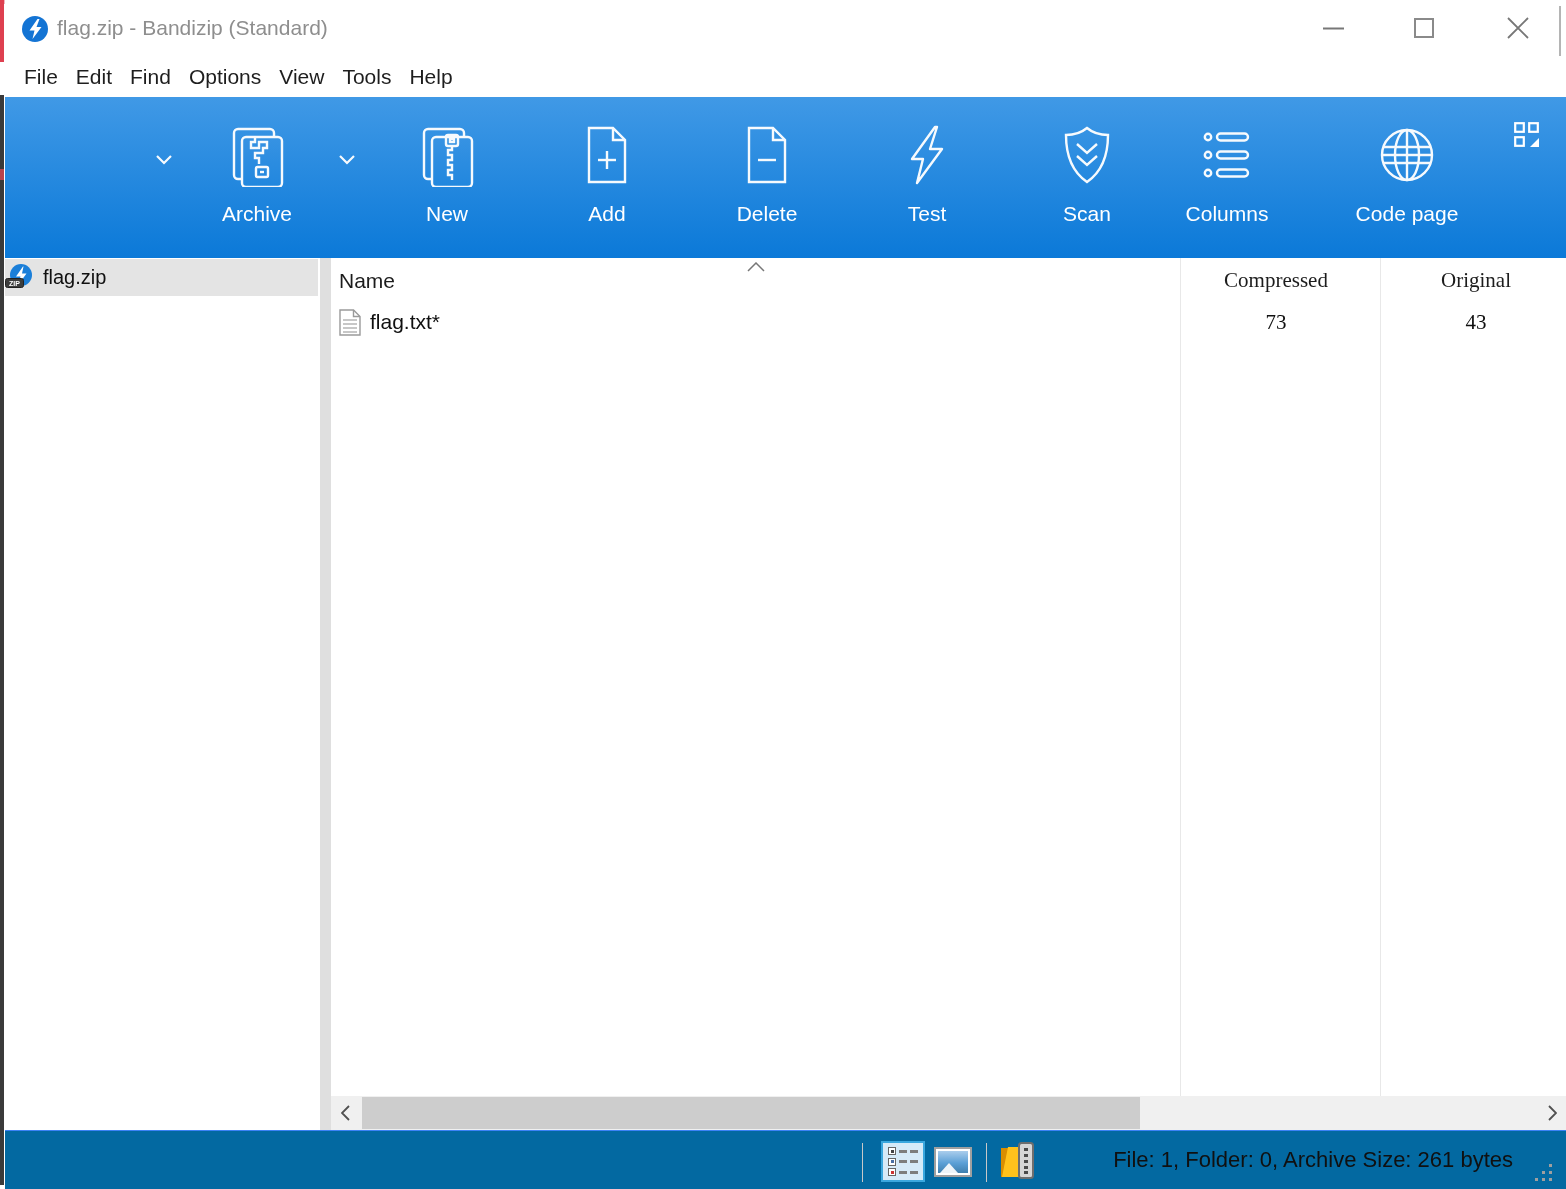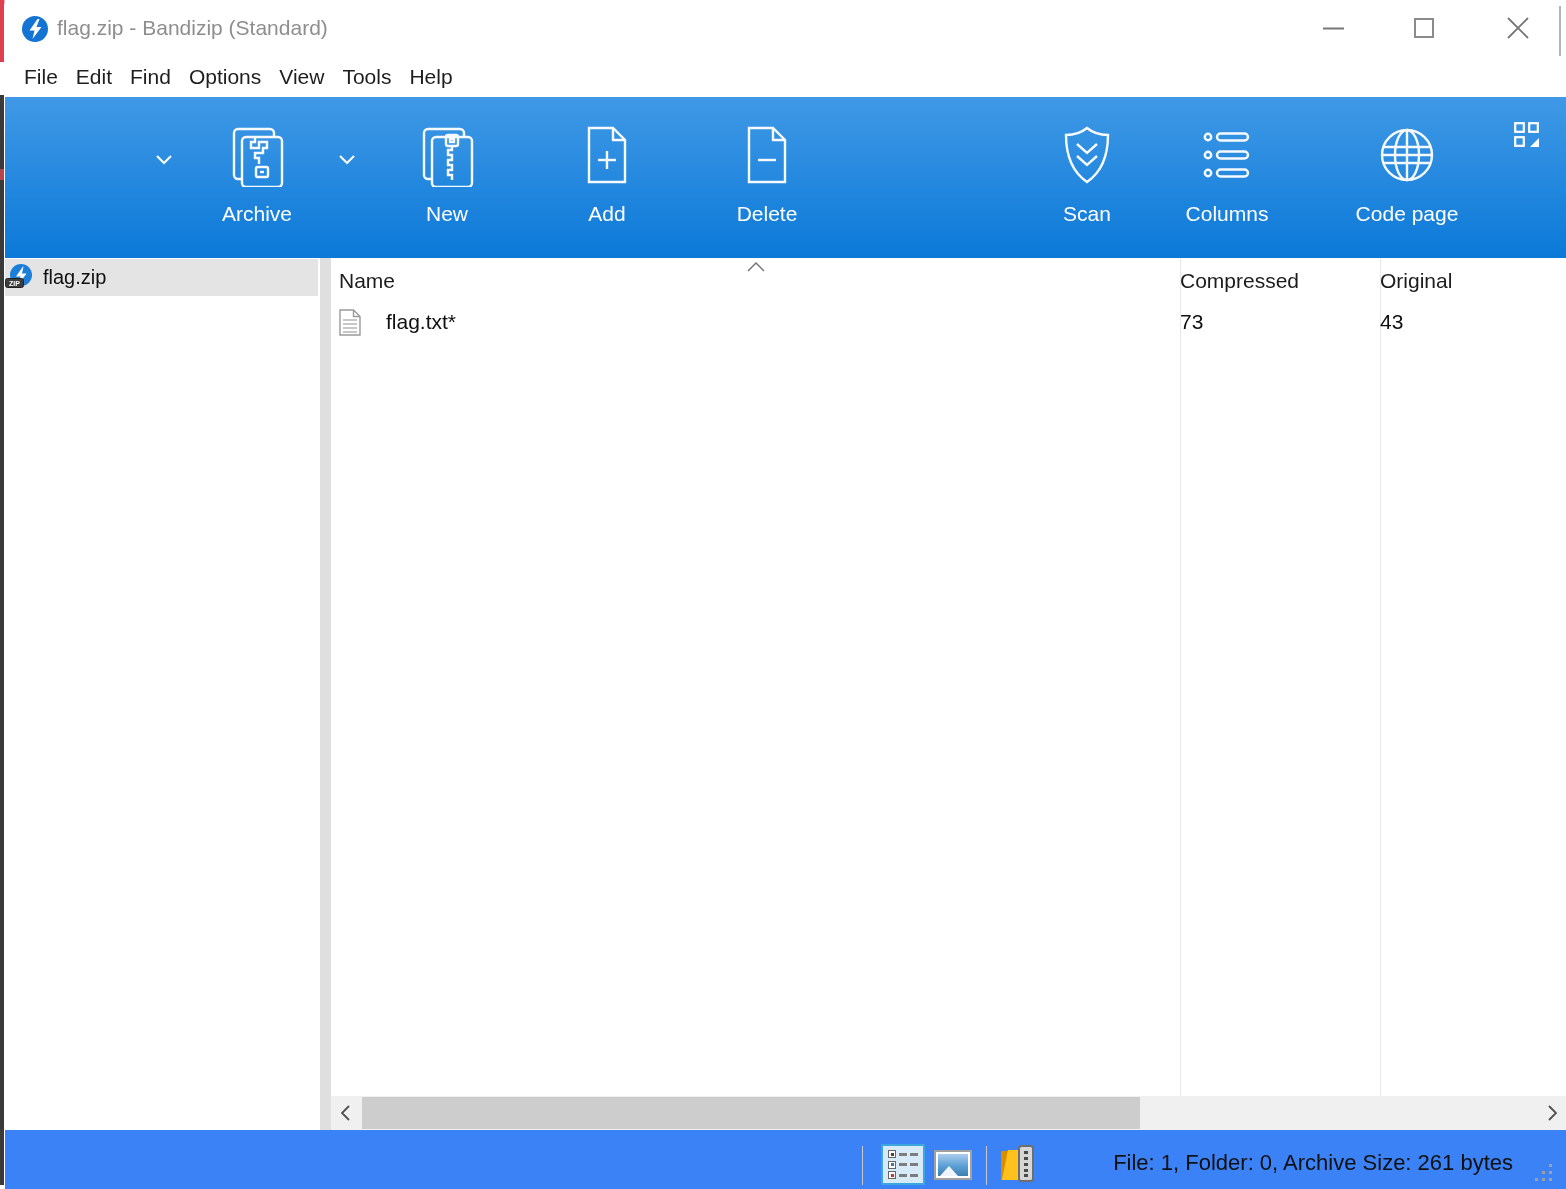--- a/index.html
+++ b/index.html
@@ -49,33 +49,33 @@
 
   
   .list-panel{position:absolute;left:331px;top:258px;width:1235px;height:838px;background:#fff;overflow:hidden;}
   .list-content{position:relative;width:1249px;height:100%;}
   .col-line{position:absolute;top:0;bottom:0;width:1px;background:#e8e8e8;}
   .col-line.c1{left:849px;} .col-line.c2{left:1049px;}
   .hdr-row,.file-row{position:absolute;left:0;width:1249px;display:flex;font-size:21px;}
   .hdr-row{top:0;height:45px;align-items:center;color:#1c1c1c;}
   .file-row{top:45px;height:38px;align-items:center;color:#101010;}
   .cell-name{width:849px;padding-left:8px;display:flex;align-items:center;}
-  .cell-num{width:200px;text-align:left;padding-right:8px;}
+  .cell-num{width:200px;text-align:center;padding-right:8px;font-family:Liberation Serif, serif;}
   .sort-caret{position:absolute;left:416px;top:4px;width:18px;height:10px;}
-  .file-row .fname{margin-left:25px;}
+  .file-row .fname{margin-left:9px;}
 
   
   .hscroll{position:absolute;left:331px;top:1096px;width:1235px;height:34px;background:#f0f0f0;}
   .hs-arrow{position:absolute;top:0;width:20px;height:34px;display:flex;align-items:center;justify-content:center;}
   .hs-left{left:4px;} .hs-right{right:4px;}
   .hs-thumb{position:absolute;left:31px;top:1px;width:778px;height:32px;background:#cdcdcd;}
 
   
-  .statusbar{position:absolute;left:5px;top:1130px;width:1561px;height:59px;background:#3b82f6;
-             border-top:4px solid #3b82f6;}
+  .statusbar{position:absolute;left:5px;top:1130px;width:1561px;height:59px;background:#0369a1;
+             border-top:1px solid #3b82f6;}
   .sb-sep{position:absolute;top:12px;width:1px;height:39px;background:#c8c8c8;}
   .sep1{left:857px;} .sep2{left:981px;}
   .sb-details{position:absolute;left:876px;top:10px;width:44px;height:41px;background:#d6eaf8;
               border:2px solid #3ba7de;padding:4px 5px;display:flex;flex-direction:column;justify-content:space-between;}
   .d-row{display:flex;align-items:center;gap:3px;}
   .d-sq{width:8px;height:8px;border:1.5px solid #666;background:#fff;display:flex;align-items:center;justify-content:center;}
   .d-dot{width:3px;height:3px;}
   .d-dash{width:8px;height:3px;background:#7d7d7d;}
   .sb-picture{position:absolute;left:929px;top:16px;width:38px;height:30px;border:2px solid #a0a0a0;
               background:#fff;padding:2px;}
@@ -186,20 +186,26 @@
     <div class="tb-btn" style="left:547px">
       <svg class="tb-icon lineicon" viewBox="0 0 64 64">
         <path d="M14 5 h24 l12 12 v42 h-36 z"></path>
         <path d="M38 5 v12 h12"></path>
         <line x1="23" y1="37" x2="41" y2="37"></line>
         <line x1="32" y1="28" x2="32" y2="46"></line>
       </svg>
       <span class="tb-label">Add</span>
     </div>
 
+    <div class="tb-btn" style="left:867px">
+      <svg class="tb-icon lineicon" viewBox="0 0 64 64">
+        <path d="M40 4 L17 36 h11 L22 60 L47 26 h-12 L42 4 Z" stroke-linejoin="round"></path>
+      </svg>
+      <span class="tb-label">Test</span>
+    </div>
 
     <div class="tb-btn" style="left:1027px">
       <svg class="tb-icon lineicon" viewBox="0 0 64 64">
         <path d="M32 5 C38 10 46 12 53 12 C53 30 48 48 32 59 C16 48 11 30 11 12 C18 12 26 10 32 5 Z"></path>
         <polyline points="22,21 32,30 42,21"></polyline>
         <polyline points="22,33 32,42 42,33"></polyline>
       </svg>
       <span class="tb-label">Scan</span>
     </div>
 

